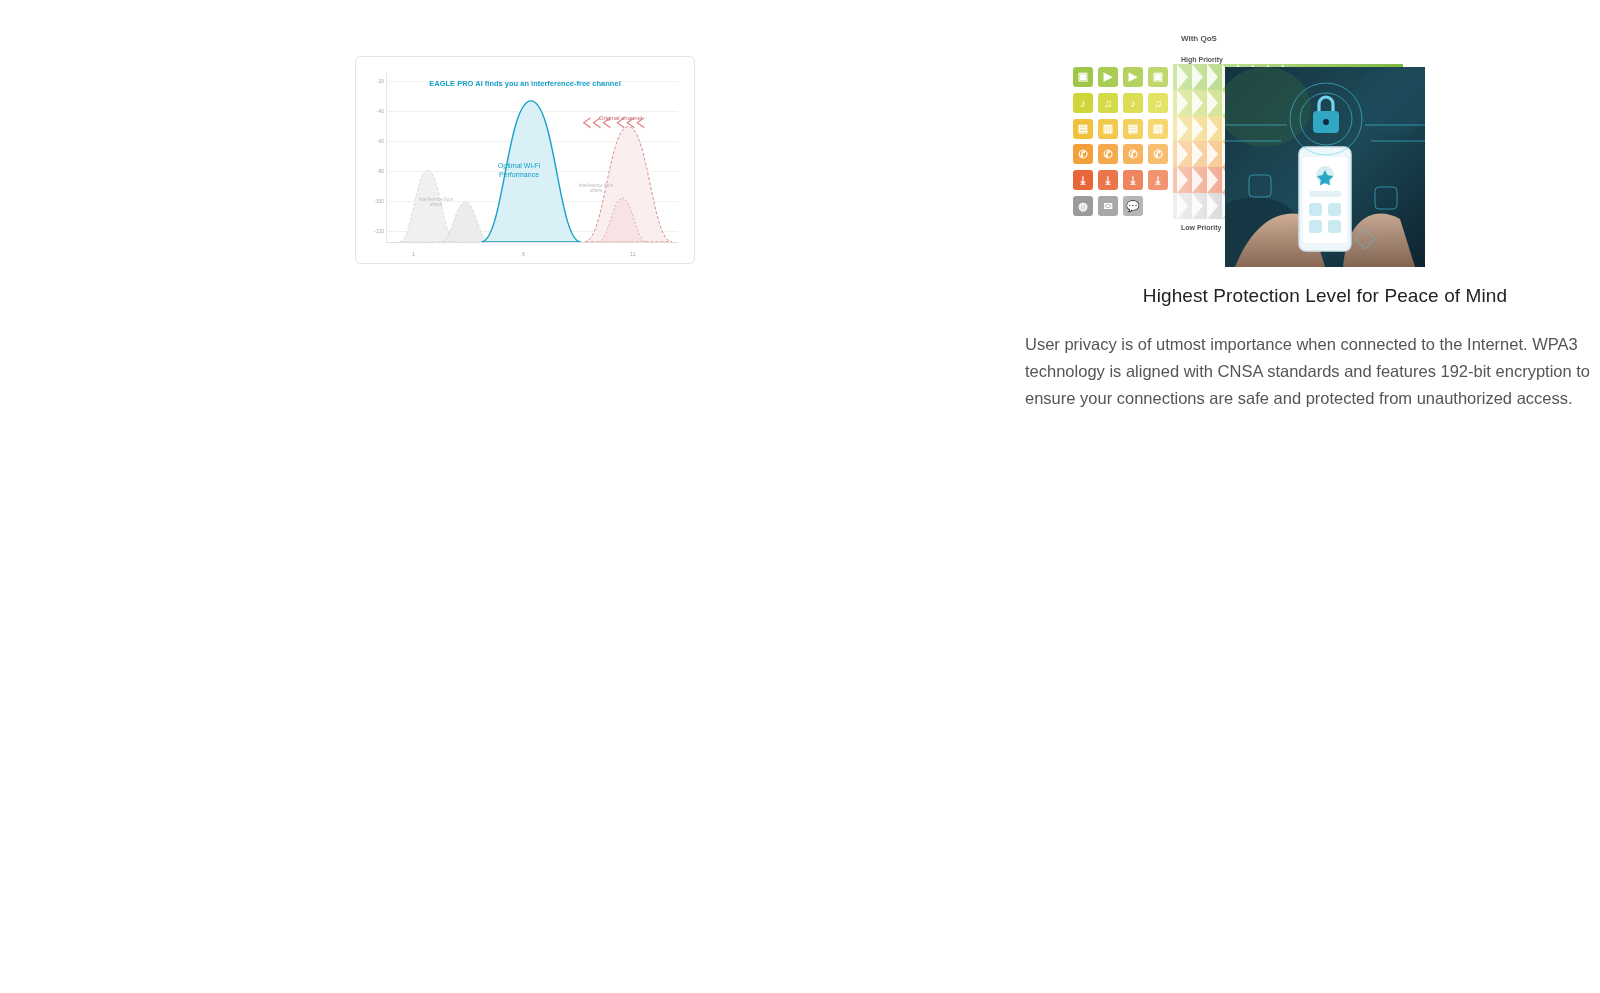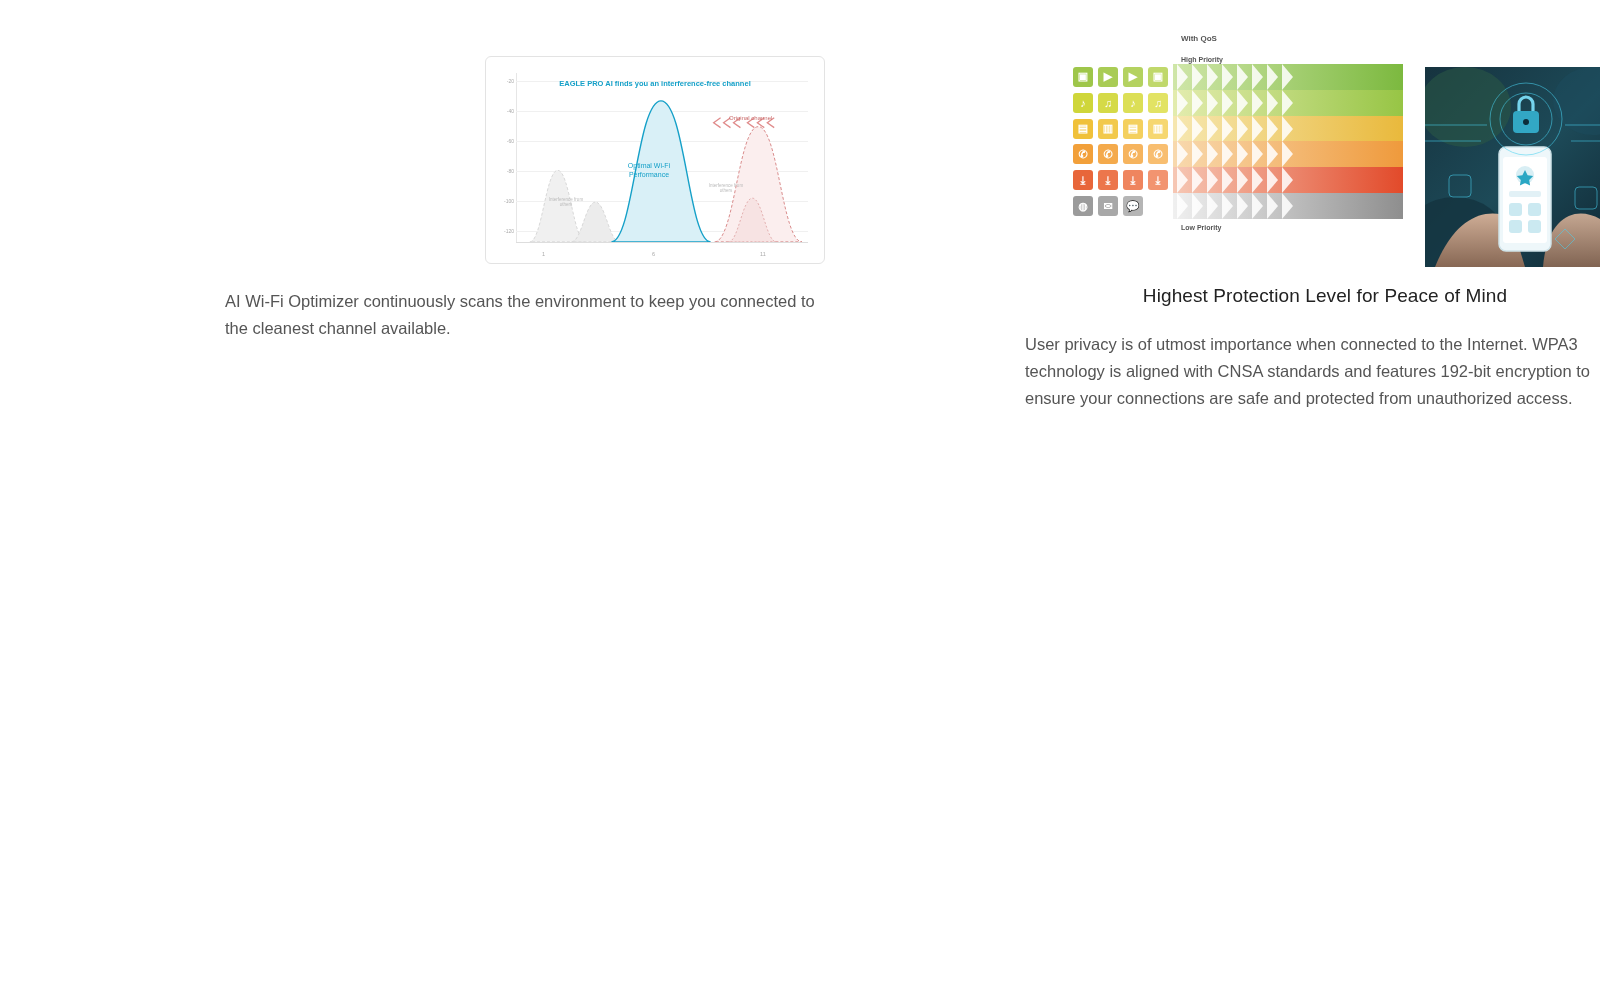--- a/index.html
+++ b/index.html
@@ -30,21 +30,21 @@
   }
   .cell-inner {
     width: 600px;
   }
   .cell.left .cell-inner { margin-left: 225px; }
   .cell.right .cell-inner { margin-left: 833px; }
 
   .media {
     width: 600px;
     display: flex;
-    justify-content: flex-end;
+    justify-content: center;
     align-items: flex-end;
   }
 
   .feature-title {
     text-align: center;
     font-size: 19px;
     color: #222;
     font-weight: 400;
     margin: 18px 0 0 0;
     letter-spacing: .1px;
@@ -262,21 +262,20 @@
             </svg>
 
             <div class="chart-headline">EAGLE PRO AI finds you an interference-free channel</div>
             <div class="chart-label-opt">Optimal Wi-Fi Performance</div>
             <div class="chart-label-orig">Original channel</div>
             <div class="tiny-note" style="left:58px; top:140px;">Interference from others</div>
             <div class="tiny-note" style="left:218px; top:126px;">Interference from others</div>
           </div>
         </div>
 
-        <div class="feature-body">AI Wi-Fi Optimizer continuously scans the environment to keep you connected to the cleanest channel available.</div>
       </div>
     </div>
 
     <div class="cell right" style="padding-top:34px; margin-left:-800px;">
       <div class="cell-inner">
         <div class="media" style="justify-content:flex-end; margin-left:-30px;font-weight:bold;">
           <div class="qos-wrap">
             <div class="qos-label" style="left:108px; top:0px;">With QoS</div>
             <div class="qos-label" style="left:108px; top:22px; font-size:7px;">High Priority</div>
             <div class="qos-label" style="left:108px; top:190px; font-size:7px;">Low Priority</div>

